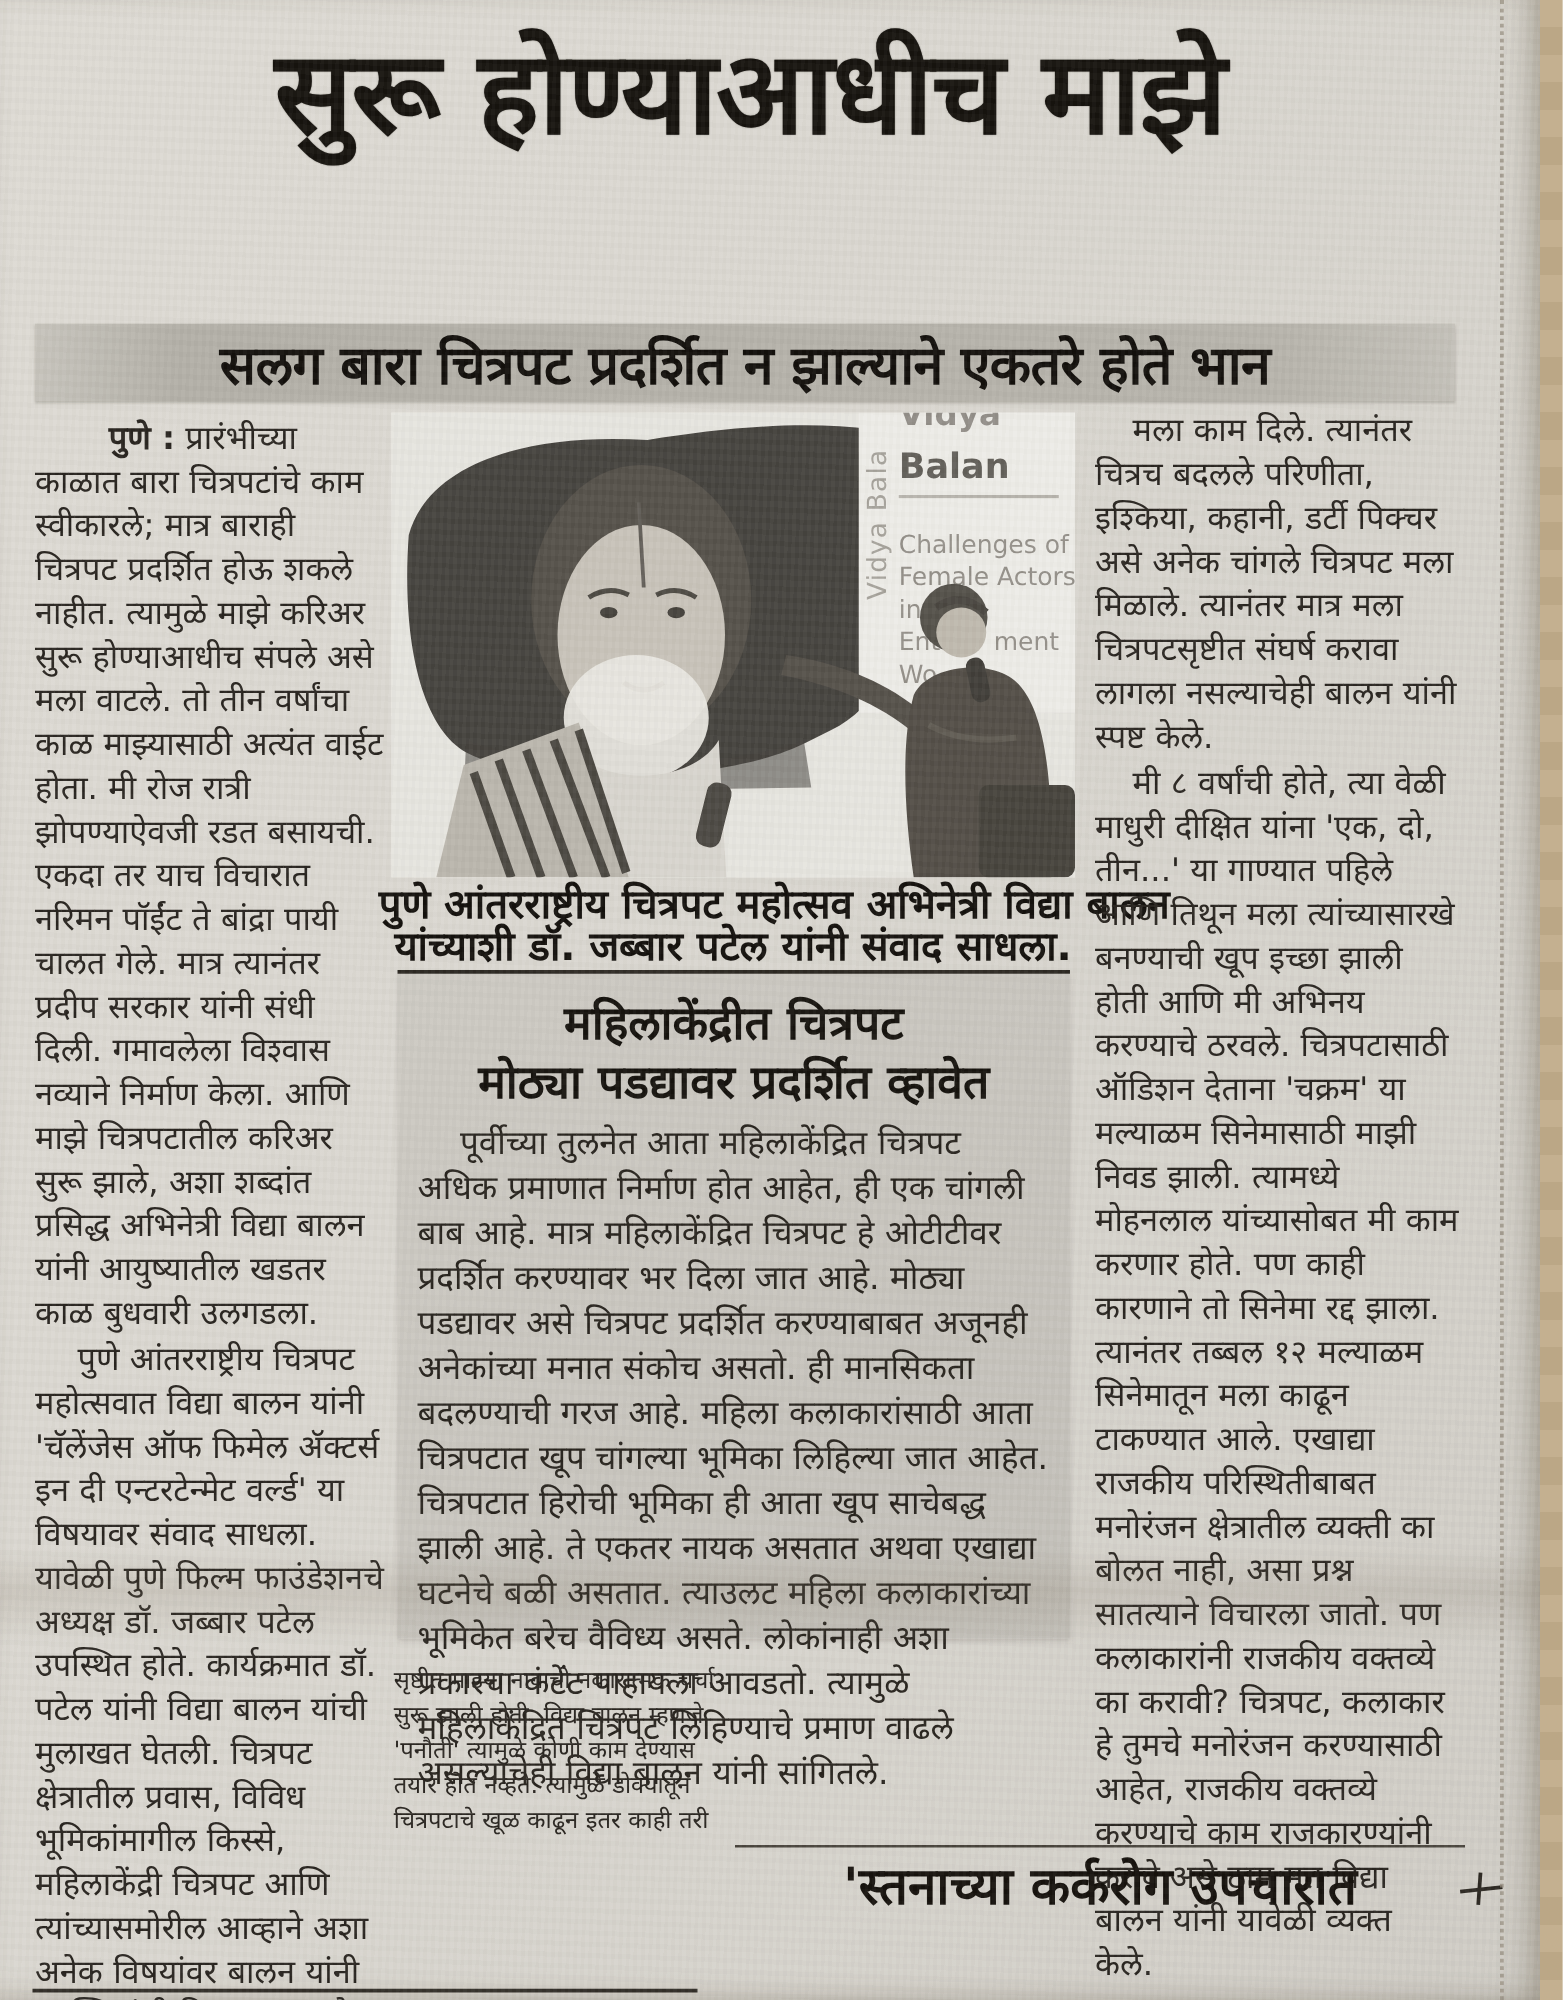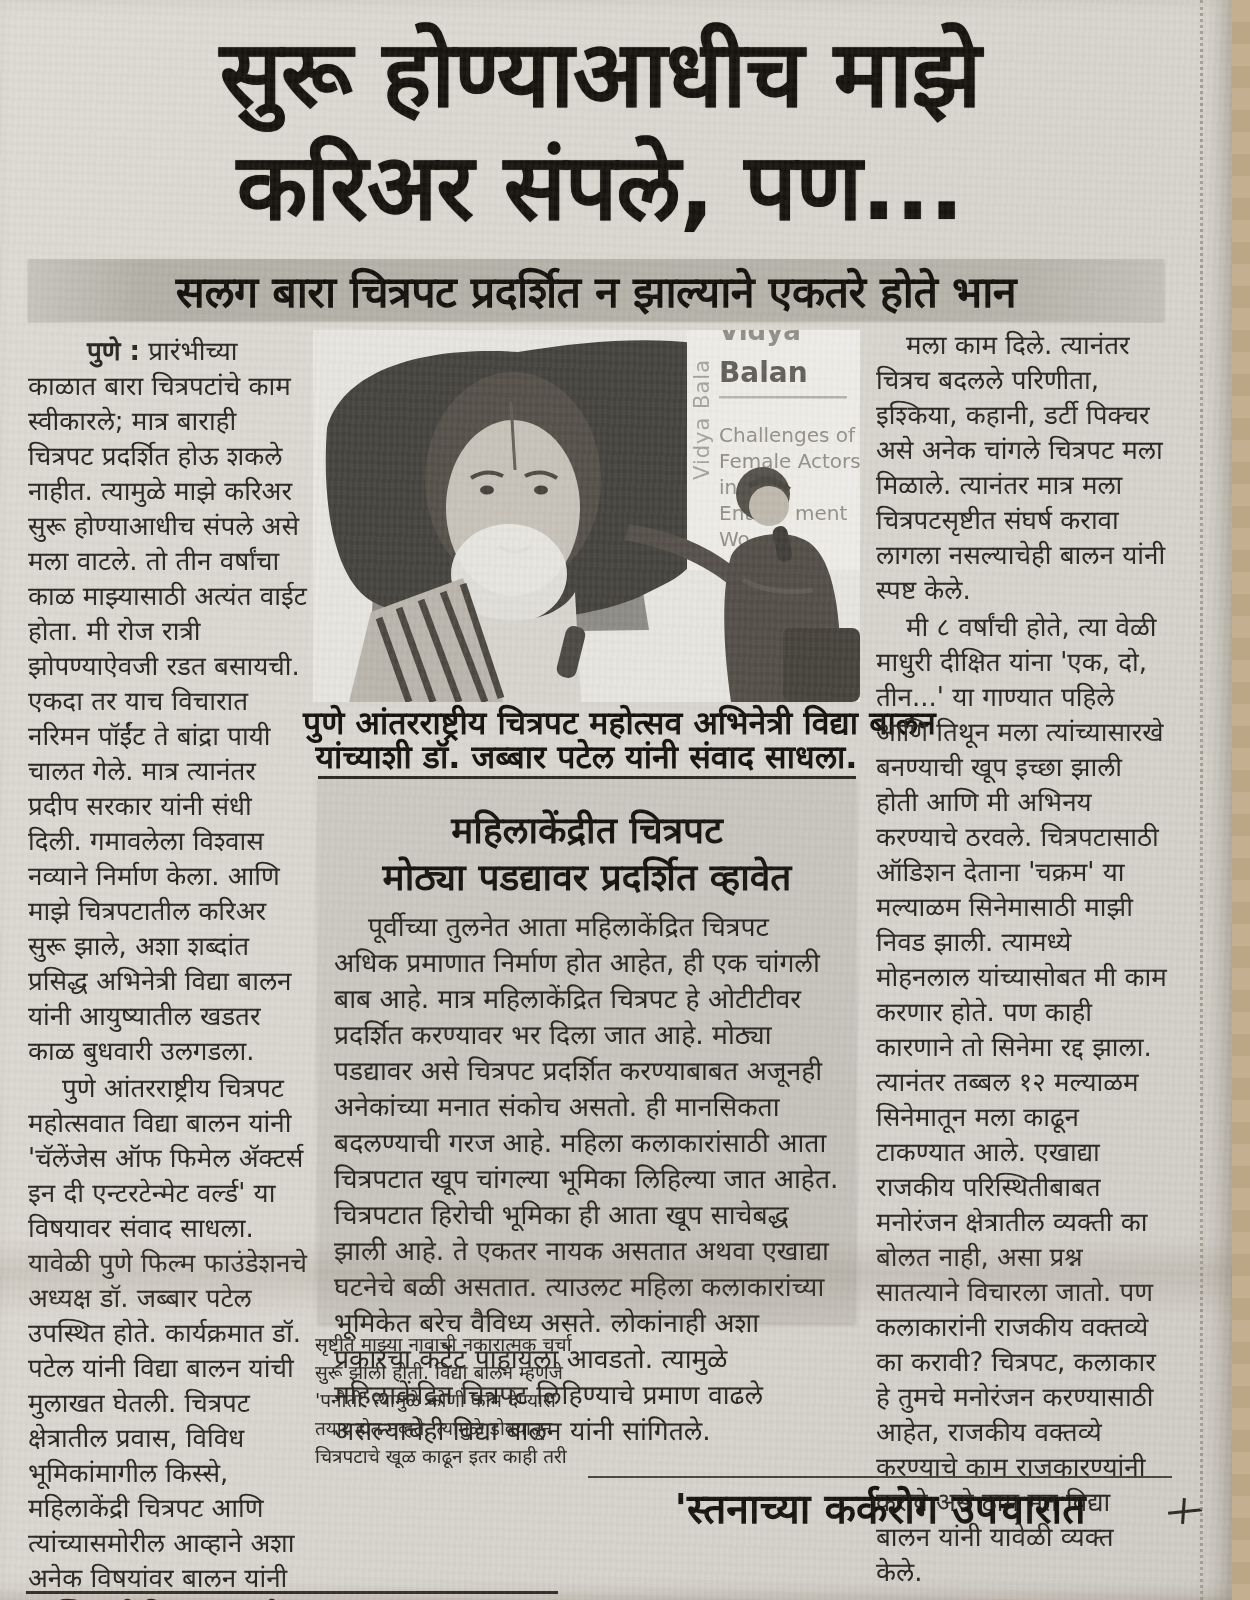--- a/index.html
+++ b/index.html
@@ -66,21 +66,21 @@
   }
   .photo svg{display:block;}
   .caption{
     position:absolute;left:303px;top:706px;width:567px;text-align:center;
     font-weight:800;font-size:32px;line-height:34px;color:#15120e;
   }
   .caption div{white-space:nowrap;}
   
   .quote-box{
     position:absolute;left:318px;top:776px;width:506px;height:498px;
-    padding:28px 16px 18px 16px;
+    padding:16px 16px 18px 16px;
     background:linear-gradient(135deg,#cdcac3 0%,#c8c5be 55%,#c3c0b9 100%);
     border-top:3px solid #2e2a24;
     box-shadow:0 2px 4px rgba(70,62,50,.2);
   }
   .quote-box .bt{
     text-align:center;font-weight:800;color:#17140f;
     font-size:37px;line-height:47px;white-space:nowrap;
   }
   .quote-box .bbody{
     margin-top:8px;font-size:26.5px;line-height:36px;color:#29251f;text-indent:34px;
@@ -110,21 +110,20 @@
   }
 </style>
 </head>
 <body>
 
 <div class="stage">
   <div class="paper">
 
     <div class="headline">
       <span class="hl">सुरू होण्याआधीच माझे</span>
-      <span class="hl">करिअर संपले, पण...</span>
     </div>
 
     <div class="subhead-bar">
       <span class="sh">सलग बारा चित्रपट प्रदर्शित न झाल्याने एकतरे होते भान</span>
     </div>
 
     <div class="col-left body-text">
       <p><span class="dateline">पुणे :</span><span> प्रारंभीच्या काळात बारा चित्रपटांचे काम स्वीकारले; मात्र बाराही चित्रपट प्रदर्शित होऊ शकले नाहीत. त्यामुळे माझे करिअर सुरू होण्याआधीच संपले असे मला वाटले. तो तीन वर्षांचा काळ माझ्यासाठी अत्यंत वाईट होता. मी रोज रात्री झोपण्याऐवजी रडत बसायची. एकदा तर याच विचारात नरिमन पॉईंट ते बांद्रा पायी चालत गेले. मात्र त्यानंतर प्रदीप सरकार यांनी संधी दिली. गमावलेला विश्वास नव्याने निर्माण केला. आणि माझे चित्रपटातील करिअर सुरू झाले, अशा शब्दांत प्रसिद्ध अभिनेत्री विद्या बालन यांनी आयुष्यातील खडतर काळ बुधवारी उलगडला.</span></p>
       <p>पुणे आंतरराष्ट्रीय चित्रपट महोत्सवात विद्या बालन यांनी 'चॅलेंजेस ऑफ फिमेल ॲक्टर्स इन दी एन्टरटेन्मेट वर्ल्ड' या विषयावर संवाद साधला. यावेळी पुणे फिल्म फाउंडेशनचे अध्यक्ष डॉ. जब्बार पटेल उपस्थित होते. कार्यक्रमात डॉ. पटेल यांनी विद्या बालन यांची मुलाखत घेतली. चित्रपट क्षेत्रातील प्रवास, विविध भूमिकांमागील किस्से, महिलाकेंद्री चित्रपट आणि त्यांच्यासमोरील आव्हाने अशा अनेक विषयांवर बालन यांनी उपस्थितांशी दिलखुलासपणे संवाद साधला.</p>
 

